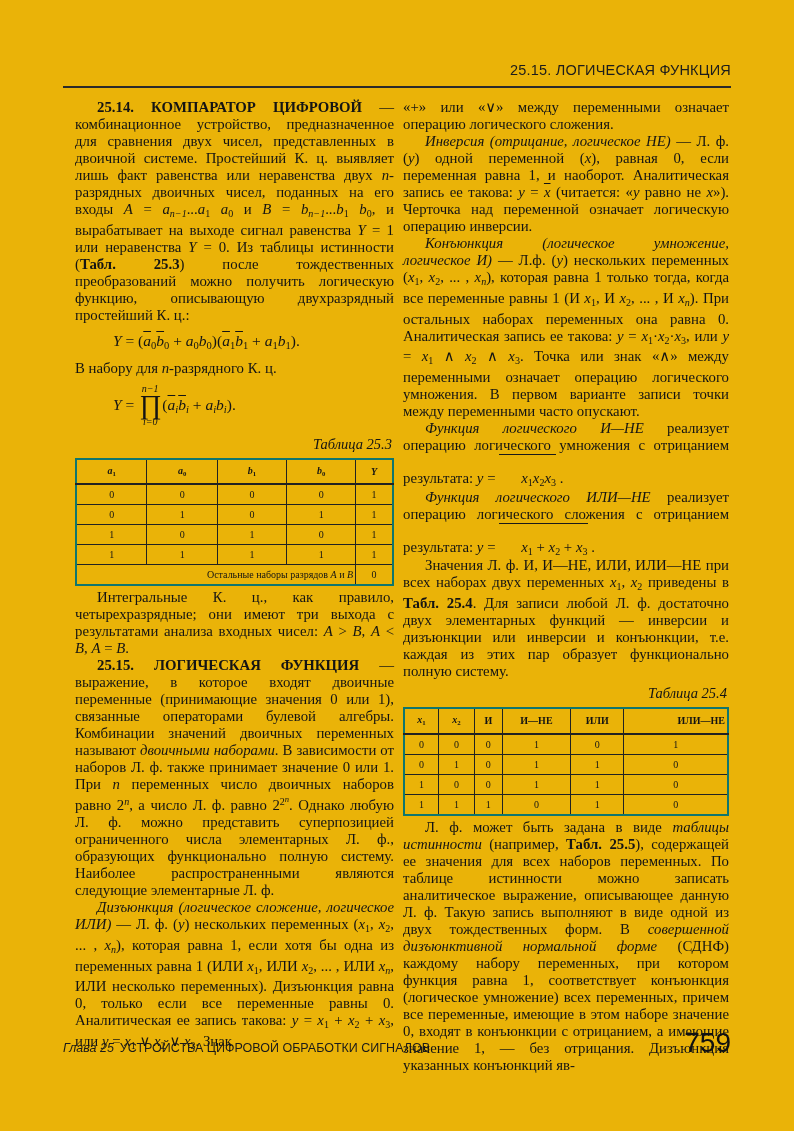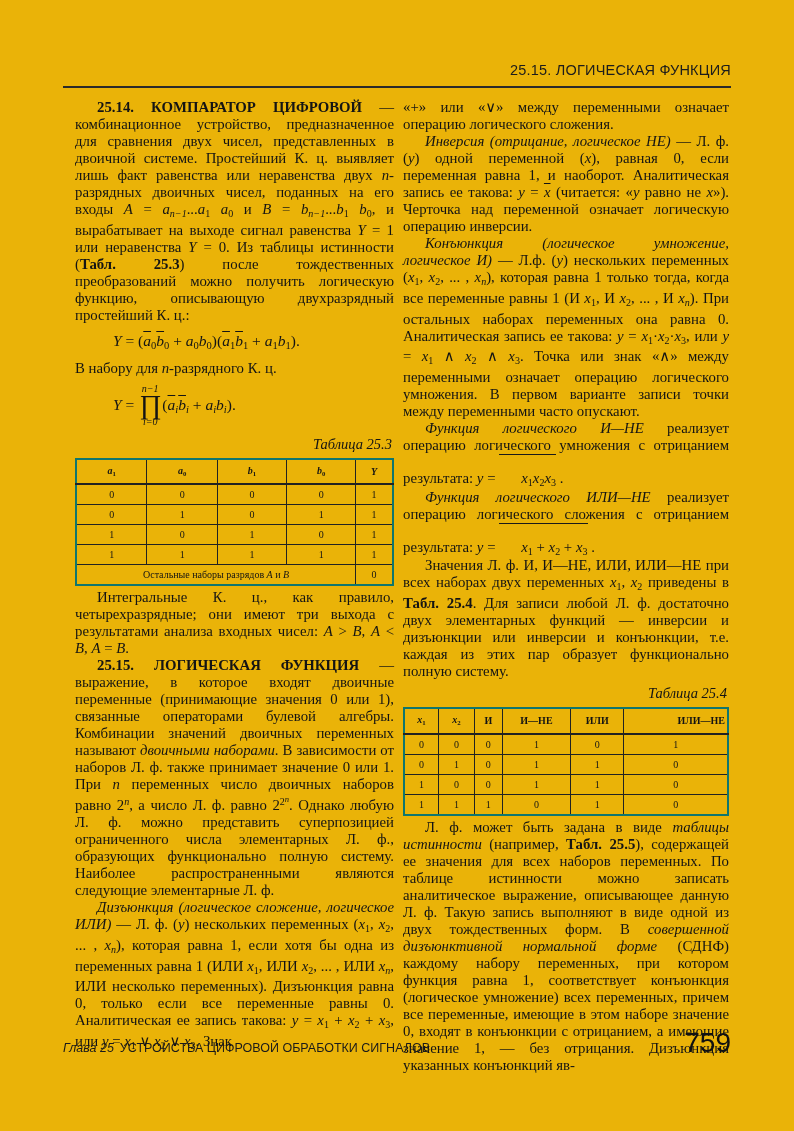--- a/index.html
+++ b/index.html
@@ -68,21 +68,21 @@
   }
   table.ttable th {
     border:1px solid #222; border-bottom:2.5px double #222;
     font-weight:bold; font-style:normal;
     padding:2px 2px; text-align:center; height:18px;
   }
   table.ttable td {
     border:1px solid #222; text-align:center;
     padding:1px 2px; height:17px;
   }
-  table.ttable td.span-cell { text-align:center; }
+  table.ttable td.span-cell { text-align:right; }
 
   
   .footer {
     position:absolute; top:1027px; left:63px; width:668px;
     display:flex; justify-content:space-between; align-items:baseline;
     font-family:"Liberation Sans", sans-serif;
   }
   .footer-left { font-size:12.5px; color:#1a1a1a; }
   .chapter-label { font-style:italic; margin-right:6px; }
   .page-number { font-size:28px; color:#111; }

